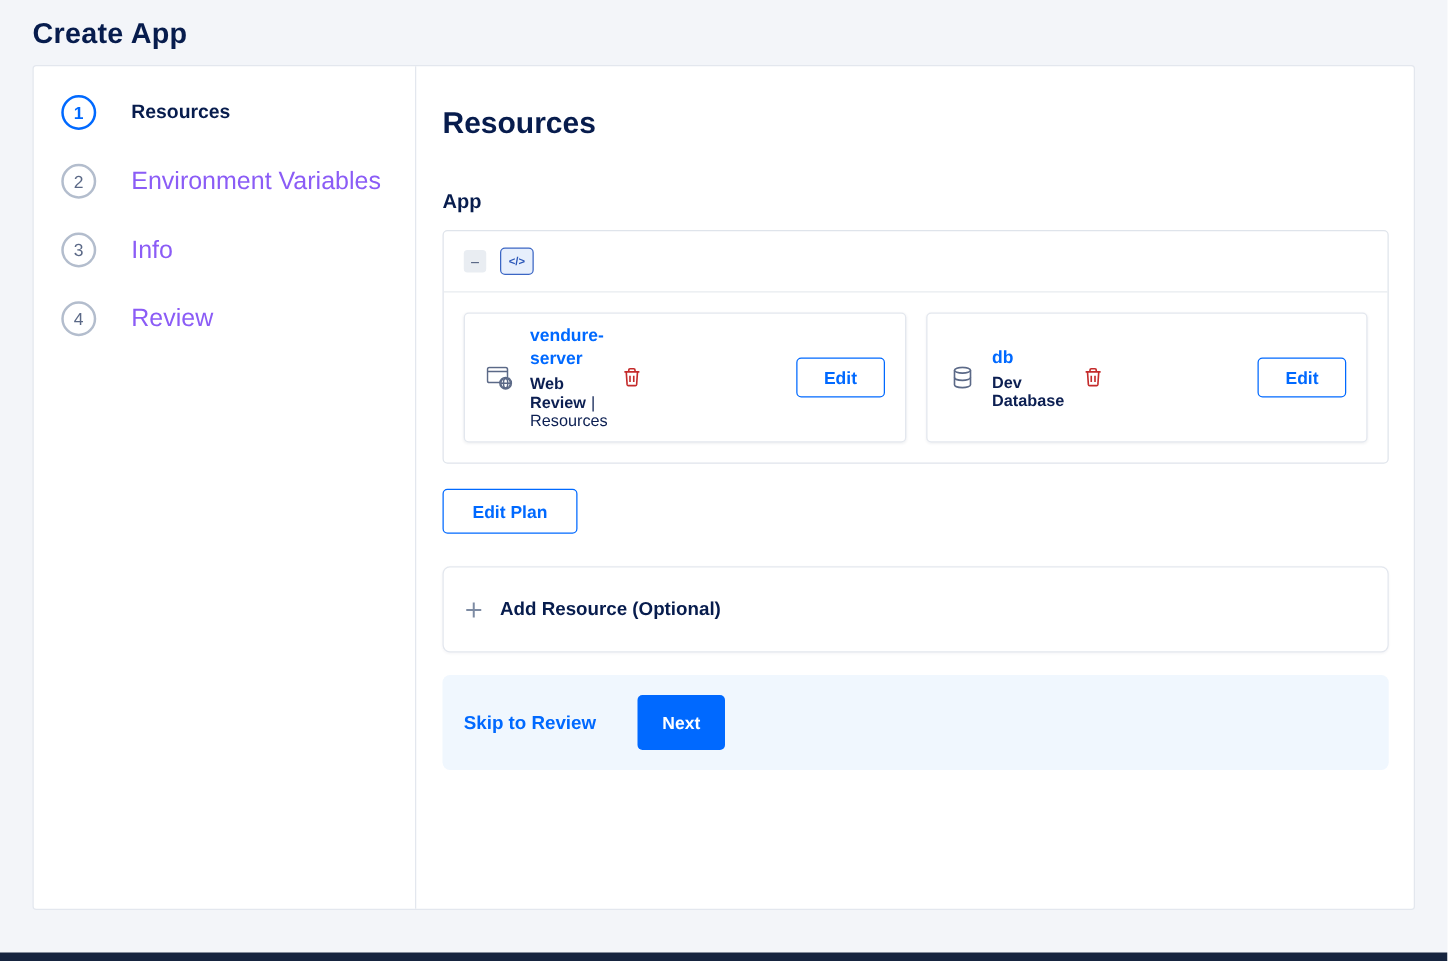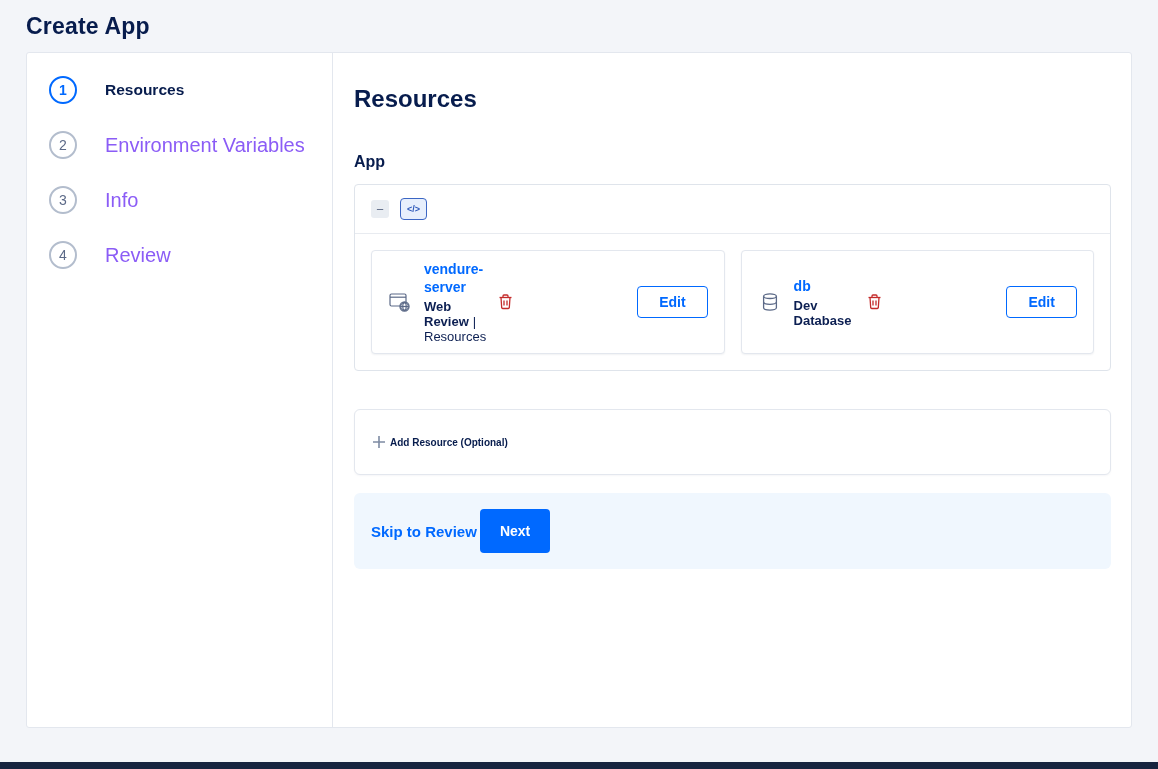--- a/index.html
+++ b/index.html
@@ -74,29 +74,29 @@
     margin-right:112px; display:flex; align-items:center;
   }
   .btn-outline {
     border:1px solid #0069ff; color:#0069ff; background:#fff;
     font-weight:700; font-size:14px; border-radius:4px;
     cursor:pointer; font-family:inherit;
   }
   .edit-btn { padding:7px 21px; }
   .edit-plan-btn { margin-top:20px; padding:9px 23px; }
   .add-resource {
-    margin-top:38px; border:1px solid #e3e7ee; border-radius:6px; background:#fff;
-    display:flex; align-items:center; gap:4px; padding:25px 17px;
-    font-size:10px; font-weight:700; color:#071c4d; cursor:pointer;
+    margin-top:26px; border:1px solid #e3e7ee; border-radius:6px; background:#fff;
+    display:flex; align-items:center; gap:14px; padding:25px 17px;
+    font-size:15px; font-weight:700; color:#071c4d; cursor:pointer;
     box-shadow:0 1px 2px rgba(14,30,68,.04);
   }
   .plus-icon { display:flex; align-items:center; }
   .footer-bar {
     margin-top:18px; background:#f0f7fe; border-radius:6px;
-    padding:16px 17px; display:flex; align-items:center; gap:1px;
+    padding:16px 17px; display:flex; align-items:center; gap:31px;
   }
   .skip-link { color:#0069ff; font-size:15px; font-weight:700; text-decoration:none; cursor:pointer; margin-right:2px; }
   .btn-primary {
     background:#0069ff; color:#fff; border:none; border-radius:4px;
     font-weight:700; font-size:14px; height:44px; padding:0 20px;
     cursor:pointer; font-family:inherit;
   }
   .bottom-strip { position:absolute; left:0; right:0; bottom:0; height:7px; background:#16243f; }
 </style>
 </head>
@@ -186,20 +186,21 @@
               <path d="M3 3.5l.7 10.2a1 1 0 0 0 1 .8h5.6a1 1 0 0 0 1-.8L12 3.5"></path>
               <path d="M6 6.5v5M9 6.5v5"></path>
             </svg>
           </button>
           <button class="btn-outline edit-btn">Edit</button>
         </div>
 
       </div>
     </div>
 
+    <button class="btn-outline edit-plan-btn">Edit Plan</button>
 
     <div class="add-resource">
       <span class="plus-icon">
         <svg width="14" height="14" viewBox="0 0 14 14" fill="none" stroke="#7d8ba3" stroke-width="1.6">
           <path d="M7 1v12M1 7h12"></path>
         </svg>
       </span>
       <span>Add Resource (Optional)</span>
     </div>
 

